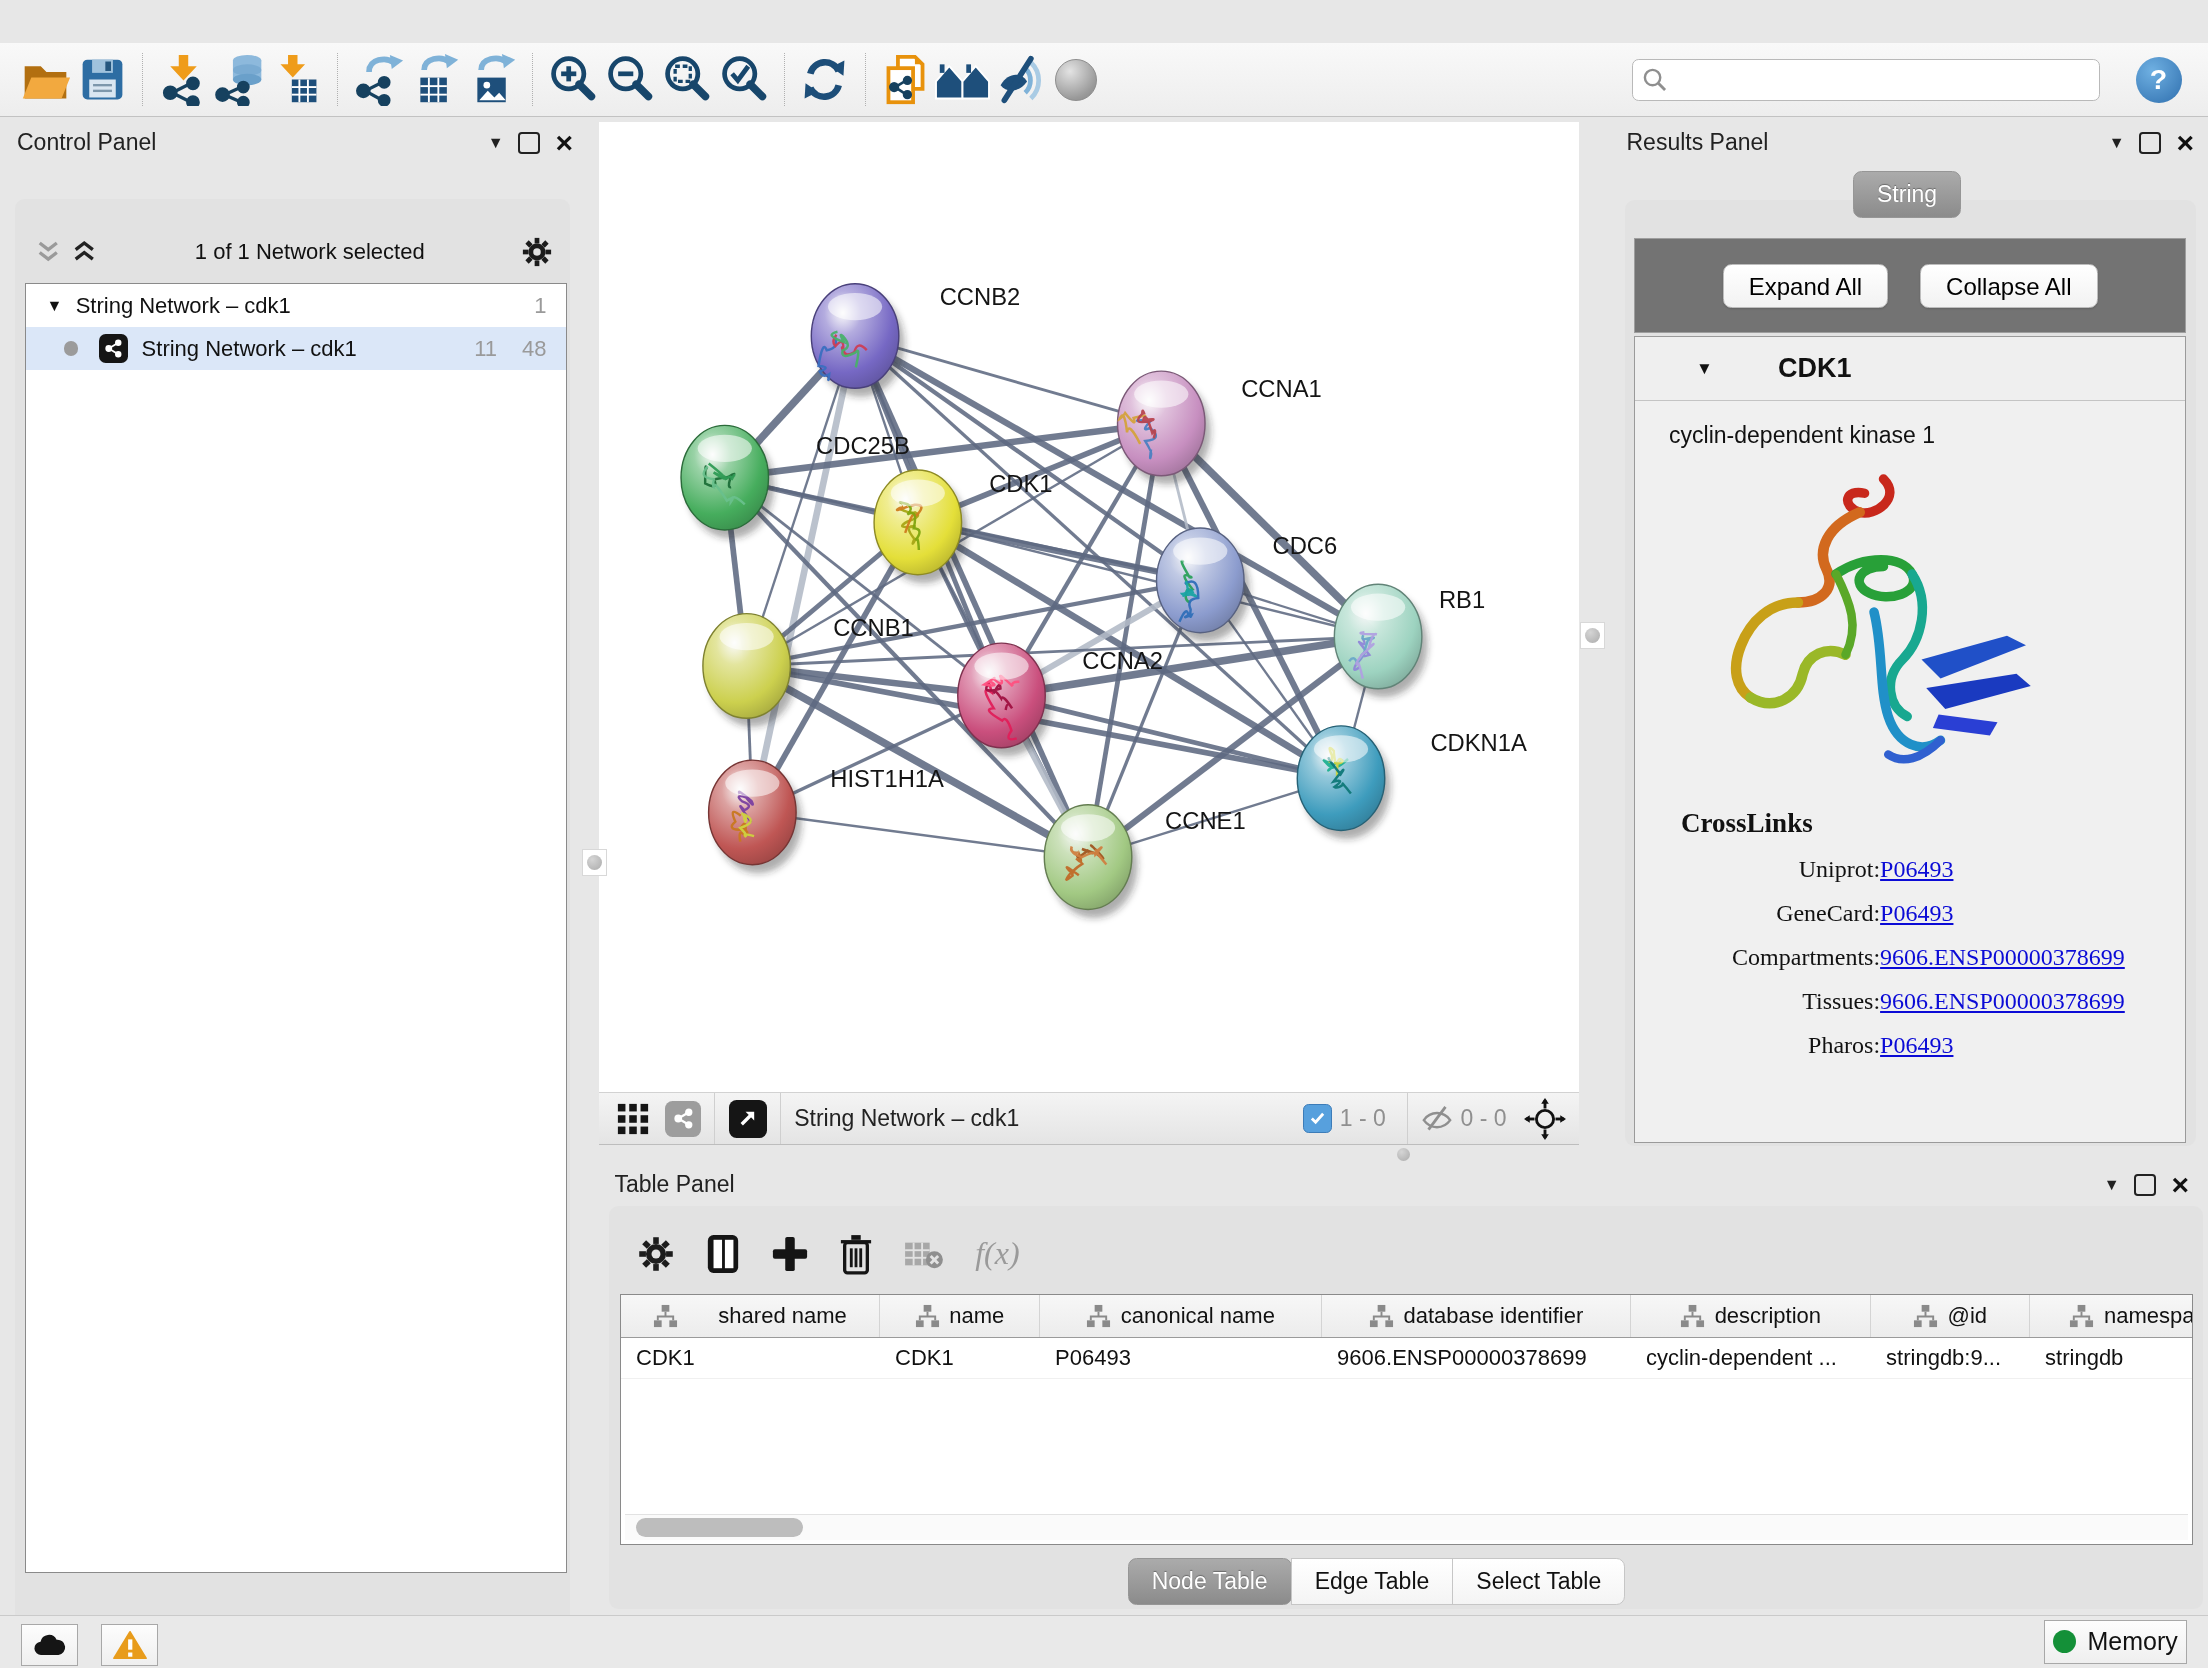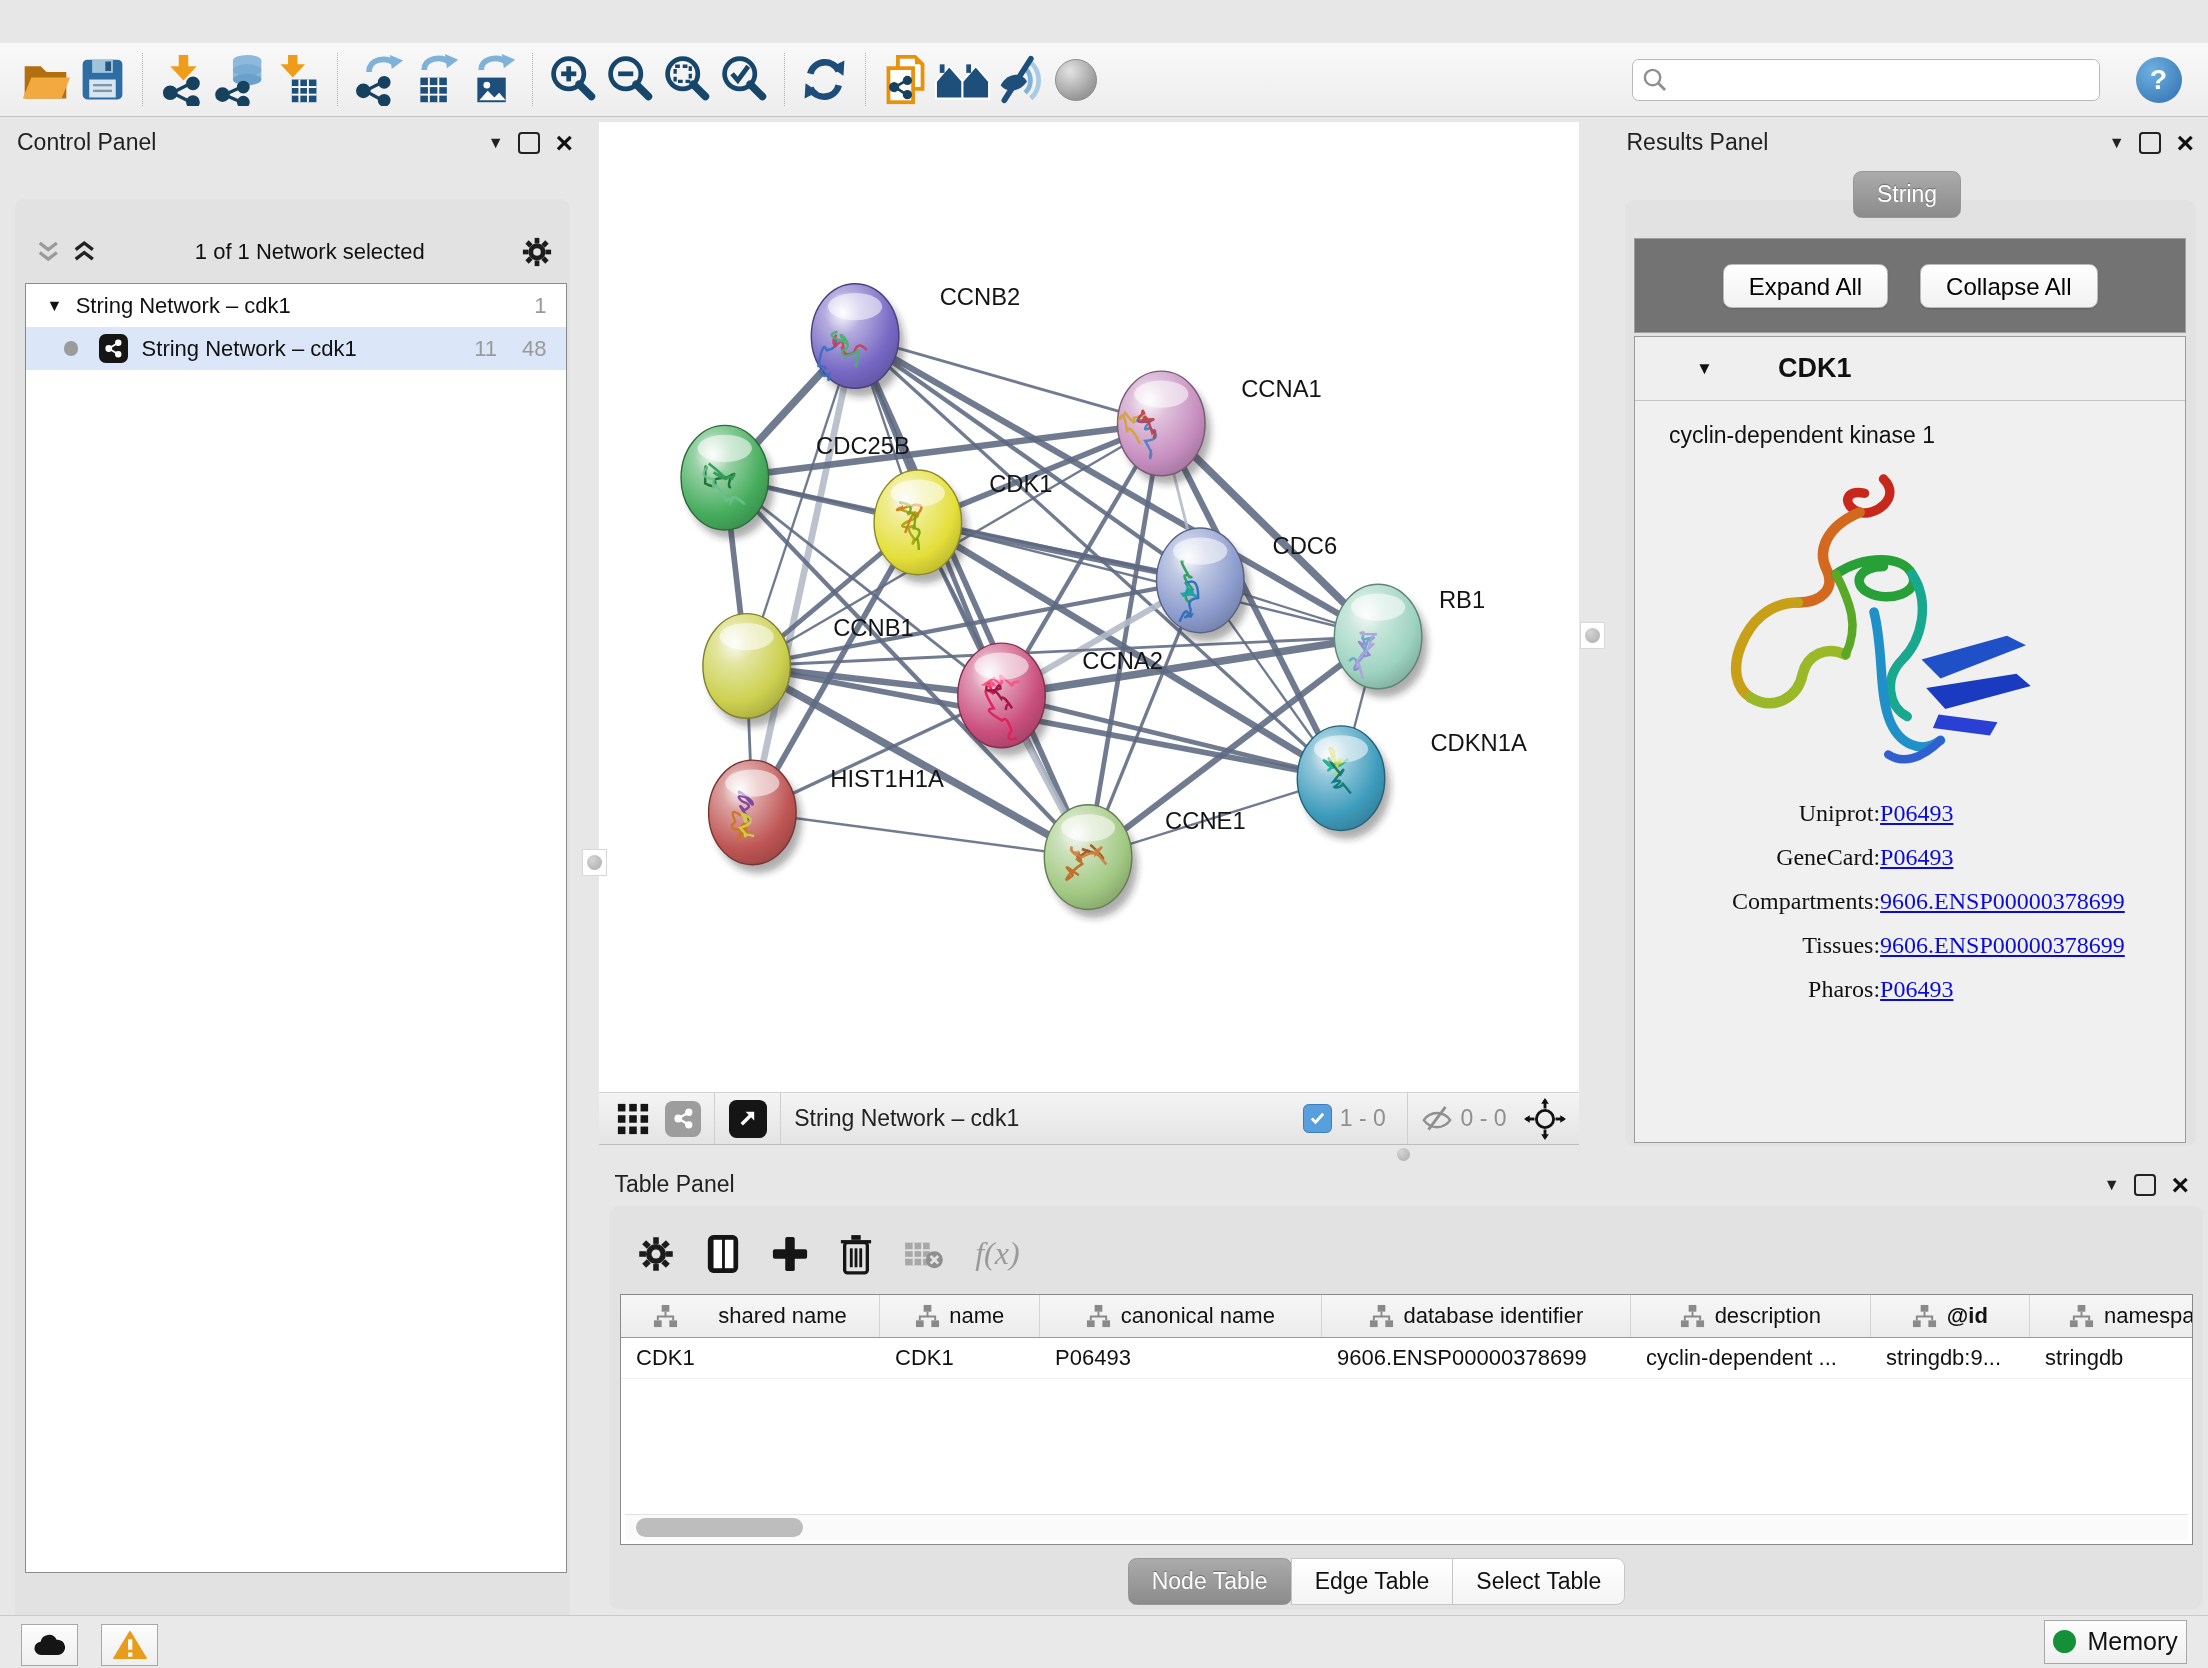--- a/index.html
+++ b/index.html
@@ -687,20 +687,21 @@
             <path d="M160 120 C190 100 230 100 240 120 C250 140 215 150 195 140 C175 130 185 112 210 112" stroke="#28a038" stroke-width="10"></path>
             <path d="M170 205 C185 175 175 150 160 120" stroke="#5aa828" stroke-width="9"></path>
             <path d="M240 120 C260 150 250 190 230 210 C210 230 215 260 235 270" stroke="#18a890" stroke-width="10"></path>
             <path d="M200 160 C210 200 205 240 215 270 C225 300 250 310 270 295" stroke="#2090c8" stroke-width="10"></path>
             <path d="M270 295 C250 315 230 320 215 310" stroke="#3060d0" stroke-width="9"></path>
           </g>
           <path d="M250 210 L340 185 L360 195 L270 230 Z" fill="#2050c8"></path>
           <path d="M255 240 L350 225 L365 238 L275 262 Z" fill="#1a3ac0"></path>
           <path d="M268 268 L330 276 L322 290 L262 282 Z" fill="#2a3fd4"></path>
         </svg>
+        <div class="serif xl-title">CrossLinks</div>
         <div id="crosslinks">
             <div class="xl-row serif">
               <span class="xl-label">Uniprot:</span>
               <a class="xl-link" href="#">P06493</a>
             </div>
             <div class="xl-row serif">
               <span class="xl-label">GeneCard:</span>
               <a class="xl-link" href="#">P06493</a>
             </div>
             <div class="xl-row serif">
@@ -841,21 +842,21 @@
                   <rect x="9" y="1" width="8" height="7"></rect>
                   <rect x="1" y="17" width="8" height="7"></rect>
                   <rect x="17" y="17" width="8" height="7"></rect>
                 </g>
                 <g stroke="#8a8a8a" stroke-width="2" fill="none">
                   <path d="M13 8 v5 M5 17 v-4 h16 v4"></path>
                 </g>
               </svg>
               <span>description</span>
             </div>
-            <div class="th" style="width: 159px; font-weight: bold;">
+            <div class="th" style="width: 159px;">
               <svg width="25" height="25" viewBox="0 0 26 26">
                 <g fill="#8a8a8a">
                   <rect x="9" y="1" width="8" height="7"></rect>
                   <rect x="1" y="17" width="8" height="7"></rect>
                   <rect x="17" y="17" width="8" height="7"></rect>
                 </g>
                 <g stroke="#8a8a8a" stroke-width="2" fill="none">
                   <path d="M13 8 v5 M5 17 v-4 h16 v4"></path>
                 </g>
               </svg>

